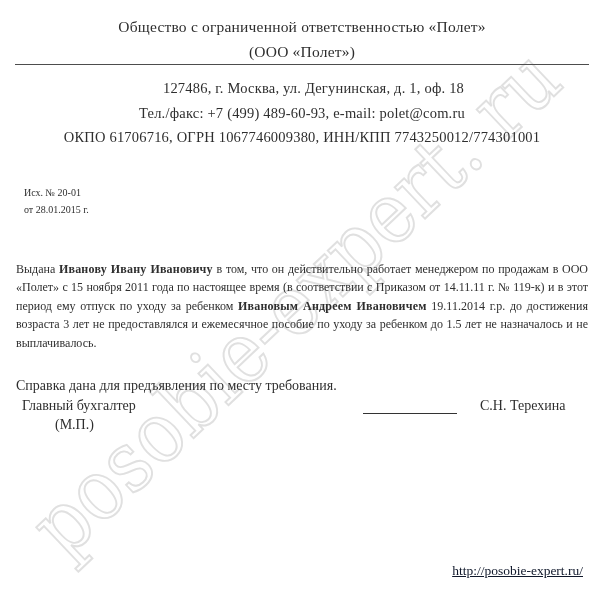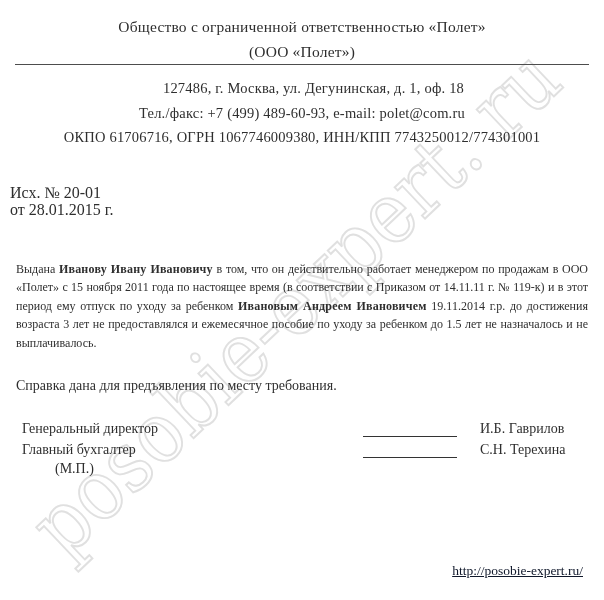--- a/index.html
+++ b/index.html
@@ -39,22 +39,22 @@
     height: 0;
   }
   .addr {
     font-size: 14.5px;
     line-height: 24.5px;
     letter-spacing: 0.2px;
   }
   .addr-first { margin-top: 11px; padding-left: 23px; }
   .ref {
     margin-top: 34px;
-    padding-left: 10px;
-    font-size: 16px;
+    padding-left: 24px;
+    font-size: 10px;
     line-height: 17.5px;
   }
   .doc-title {
     margin-top: 27px;
     text-align: center;
     font-size: 14.5px;
     font-weight: bold;
     line-height: 15px;
     letter-spacing: 0.5px;
   }
@@ -125,25 +125,20 @@
     <div class="ref">
       <div>Исх. № 20-01</div>
       <div>от 28.01.2015 г.</div>
     </div>
 
 
     <p class="body-par"><span>Выдана </span><b>Иванову Ивану Ивановичу</b><span> в том, что он действительно работает менеджером по продажам в ООО «Полет» с 15 ноября 2011 года по настоящее время (в соответствии с Приказом от 14.11.11 г. № 119-к) и в этот период ему отпуск по уходу за ребенком </span><b>Ивановым Андреем Ивановичем</b><span> 19.11.2014 г.р. до достижения возраста 3 лет не предоставлялся и ежемесячное пособие по уходу за ребенком до 1.5 лет не назначалось и не выплачивалось.</span></p>
 
     <p class="purpose">Справка дана для предъявления по месту требования.</p>
 
-    <div class="sig-row sig-row-1">
-      <span class="sig-pos">Генеральный директор</span>
-      <span class="sig-line"></span>
-      <span class="sig-name">И.Б. Гаврилов</span>
-    </div>
 
     <div class="sig-row sig-row-2">
       <span class="sig-pos">Главный бухгалтер</span>
       <span class="sig-line"></span>
       <span class="sig-name">С.Н. Терехина</span>
     </div>
 
     <div class="stamp">(М.П.)</div>
 
     <a class="footer-link" href="#" style="color: #0f172a;">http://posobie-expert.ru/</a>

